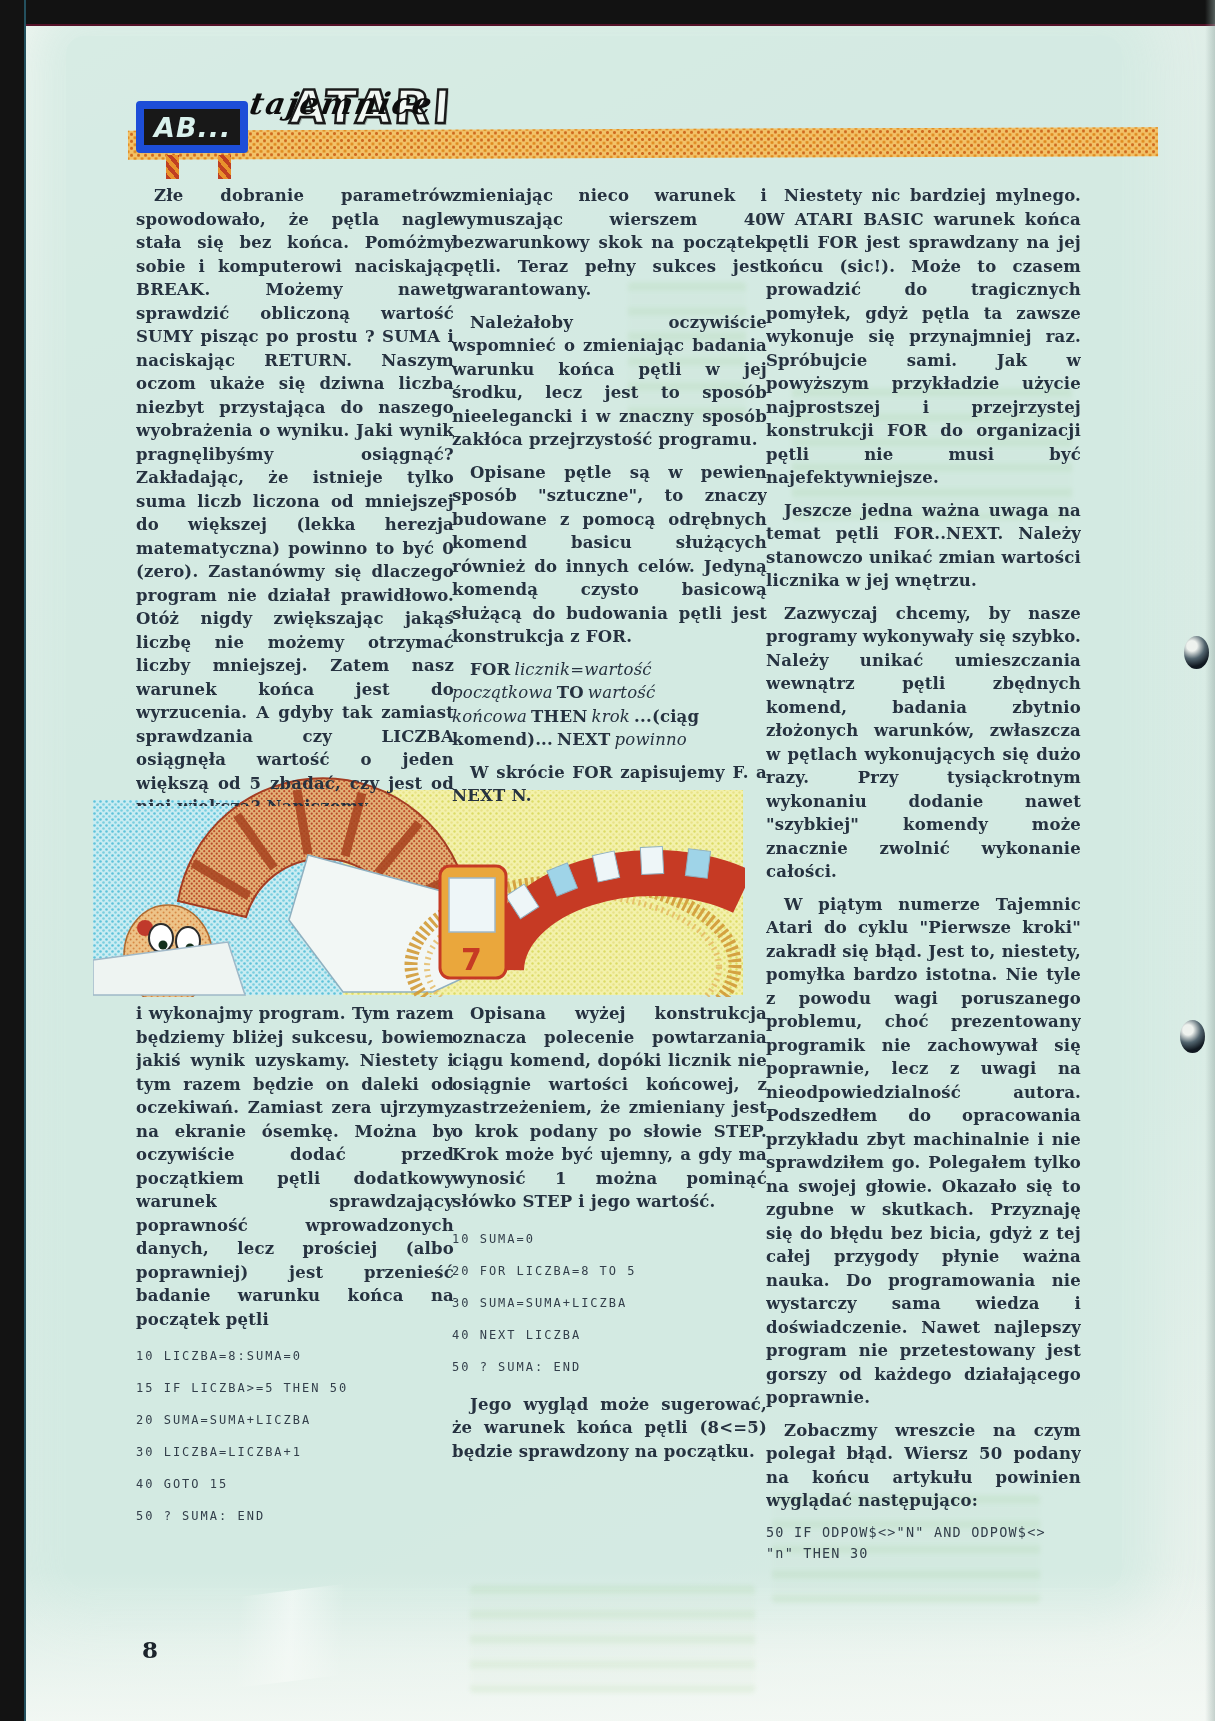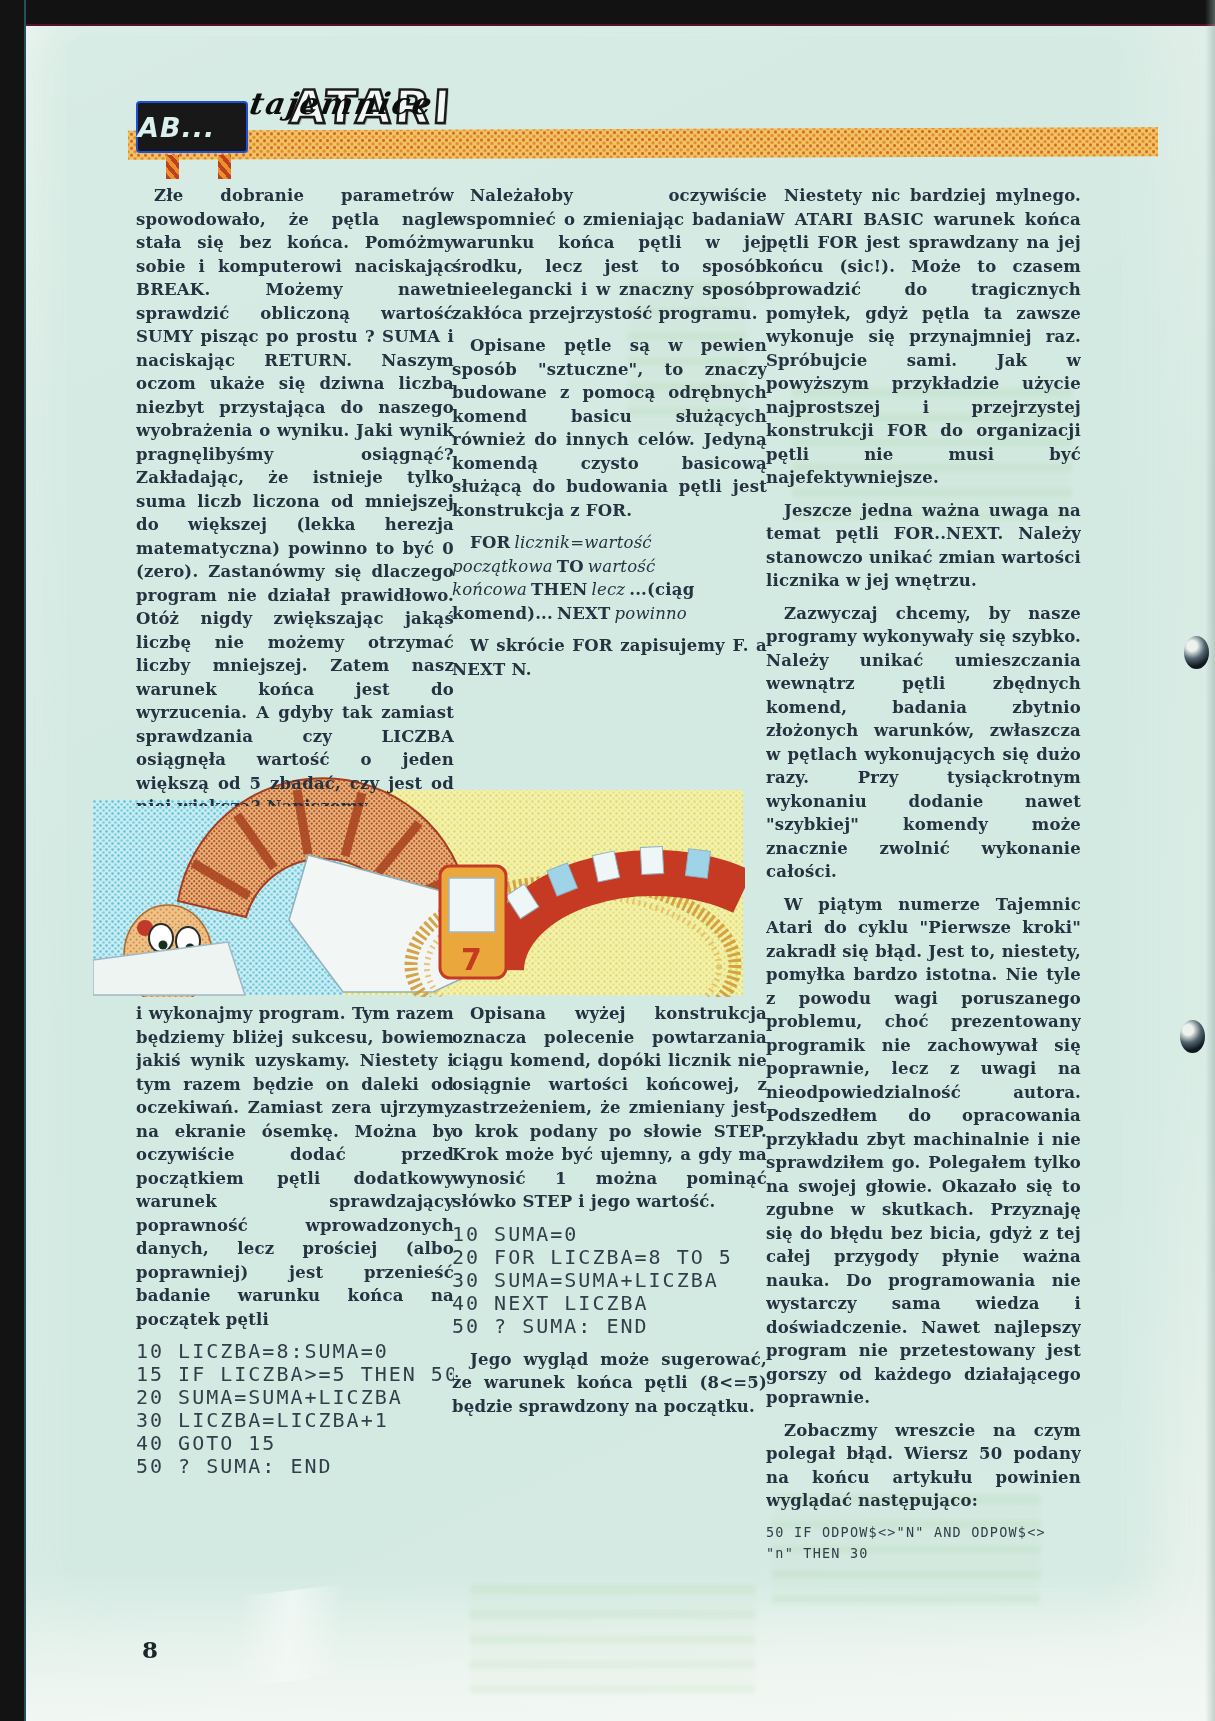--- a/index.html
+++ b/index.html
@@ -31,33 +31,33 @@
   .logo .script{position:absolute;left:0;top:12px;font-family:"DejaVu Serif",serif;
         font-style:italic;font-weight:900;font-size:30px;color:#0d0d0d;letter-spacing:2px;
         transform:skewX(-10deg);}
   .banner{position:absolute;left:128px;top:129px;width:1030px;height:29px;
         background-color:#f2c268;
         background-image:radial-gradient(circle,#cf6a1e 1.3px,rgba(0,0,0,0) 1.6px),
                          radial-gradient(circle,#e0891f 1.3px,rgba(0,0,0,0) 1.6px);
         background-size:7px 7px;background-position:0 0,3.5px 3.5px;
         transform:rotate(-.2deg);}
   .badge{position:absolute;left:136px;top:101px;width:112px;height:52px;background:#181818;
-        border:2px solid #1d4ed8;border-radius:4px;z-index:5;
-        display:flex;align-items:center;box-sizing:border-box;}
+        border:8px solid #1d4ed8;border-radius:4px;z-index:5;
+        display:flex;align-items:center;padding-left:10px;box-sizing:border-box;}
   .badge span{font-family:"DejaVu Sans",sans-serif;font-weight:800;font-style:italic;
         font-size:27px;color:#d9f1ec;letter-spacing:1px;}
   .leg{position:absolute;top:155px;width:13px;height:24px;z-index:4;
         background:repeating-linear-gradient(50deg,#c03f22 0 4px,#e8922c 4px 8px);}
   .leg1{left:166px;} .leg2{left:218px;}
   
   .col{position:absolute;overflow:hidden;color:#263240;font-size:16.5px;line-height:23.5px;
        font-weight:700;text-align:justify;letter-spacing:.2px;z-index:3;}
   .col p{margin:0 0 9px;text-indent:18px;}
   .col p.noind{text-indent:0;}
-  pre.basic{font-family:"DejaVu Sans Mono",monospace;font-size:20px;line-height:23px;
+  pre.basic{font-family:"DejaVu Sans Mono",monospace;font-size:12px;line-height:32px;
        font-weight:500;letter-spacing:2px;color:#323e4a;margin:6px 0 10px;white-space:pre;}
   pre.basic.small{font-size:13.5px;line-height:21px;letter-spacing:1.2px;}
   .syntax{text-indent:18px;}
   .syntax .kw{font-weight:700;margin-right:4px;}
   .syntax .it{font-style:italic;font-weight:500;margin-right:4px;font-family:"DejaVu Serif",serif;}
   .pageno{position:absolute;left:142px;top:1636px;font-size:23px;font-weight:800;color:#1c242c;z-index:3;}
   
   .ghost{position:absolute;z-index:1;border-radius:4px;opacity:.5;filter:blur(2px);
        background:repeating-linear-gradient(180deg,rgba(122,186,98,.22) 0 9px,rgba(122,186,98,.04) 9px 25px);}
   
@@ -99,23 +99,24 @@
     <p class="noind">i wykonajmy program. Tym razem będziemy bliżej sukcesu, bowiem jakiś wynik uzyskamy. Niestety i tym razem będzie on daleki od oczekiwań. Zamiast zera ujrzymy na ekranie ósemkę. Można by oczywiście dodać przed początkiem pętli dodatkowy warunek sprawdzający poprawność wprowadzonych danych, lecz prościej (albo poprawniej) jest przenieść badanie warunku końca na początek pętli</p>
     <pre class="basic">10 LICZBA=8:SUMA=0
 15 IF LICZBA&gt;=5 THEN 50
 20 SUMA=SUMA+LICZBA
 30 LICZBA=LICZBA+1
 40 GOTO 15
 50 ? SUMA: END</pre>
   </div>
 
   <div class="col" style="left:452px;top:184px;width:315px;height:640px;">
+    <p class="noind">zmieniając nieco warunek i wymuszając wierszem 40 bezwarunkowy skok na początek pętli. Teraz pełny sukces jest gwarantowany.</p>
     <p>Należałoby oczywiście wspomnieć o zmieniając badania warunku końca pętli w jej środku, lecz jest to sposób nieelegancki i w znaczny sposób zakłóca przejrzystość programu.</p>
     <p>Opisane pętle są w pewien sposób "sztuczne", to znaczy budowane z pomocą odrębnych komend basicu służących również do innych celów. Jedyną komendą czysto basicową służącą do budowania pętli jest konstrukcja z FOR.</p>
-    <p class="syntax"><span class="kw">FOR</span><span class="it">licznik=wartość początkowa</span><span class="kw">TO</span><span class="it">wartość końcowa</span><span class="kw">THEN</span><span class="it">lecz</span><span class="kw">...(ciąg komend)...</span><span class="kw">NEXT</span><span class="it">powinno</span></p>
+    <p class="syntax"><span class="kw">FOR</span><span class="it">licznik=wartość początkowa</span><span class="kw">TO</span><span class="it">wartość końcowa</span><span class="kw">THEN</span><span class="it">krok</span><span class="kw">...(ciąg komend)...</span><span class="kw">NEXT</span><span class="it">powinno</span></p>
     <p>W skrócie FOR zapisujemy F. a NEXT N.</p>
   </div>
 
   <div class="col" style="left:452px;top:1002px;width:315px;height:640px;">
     <p>Opisana wyżej konstrukcja oznacza polecenie powtarzania ciągu komend, dopóki licznik nie osiągnie wartości końcowej, z zastrzeżeniem, że zmieniany jest o krok podany po słowie STEP. Krok może być ujemny, a gdy ma wynosić 1 można pominąć słówko STEP i jego wartość.</p>
     <pre class="basic">10 SUMA=0
 20 FOR LICZBA=8 TO 5
 30 SUMA=SUMA+LICZBA
 40 NEXT LICZBA
 50 ? SUMA: END</pre>

